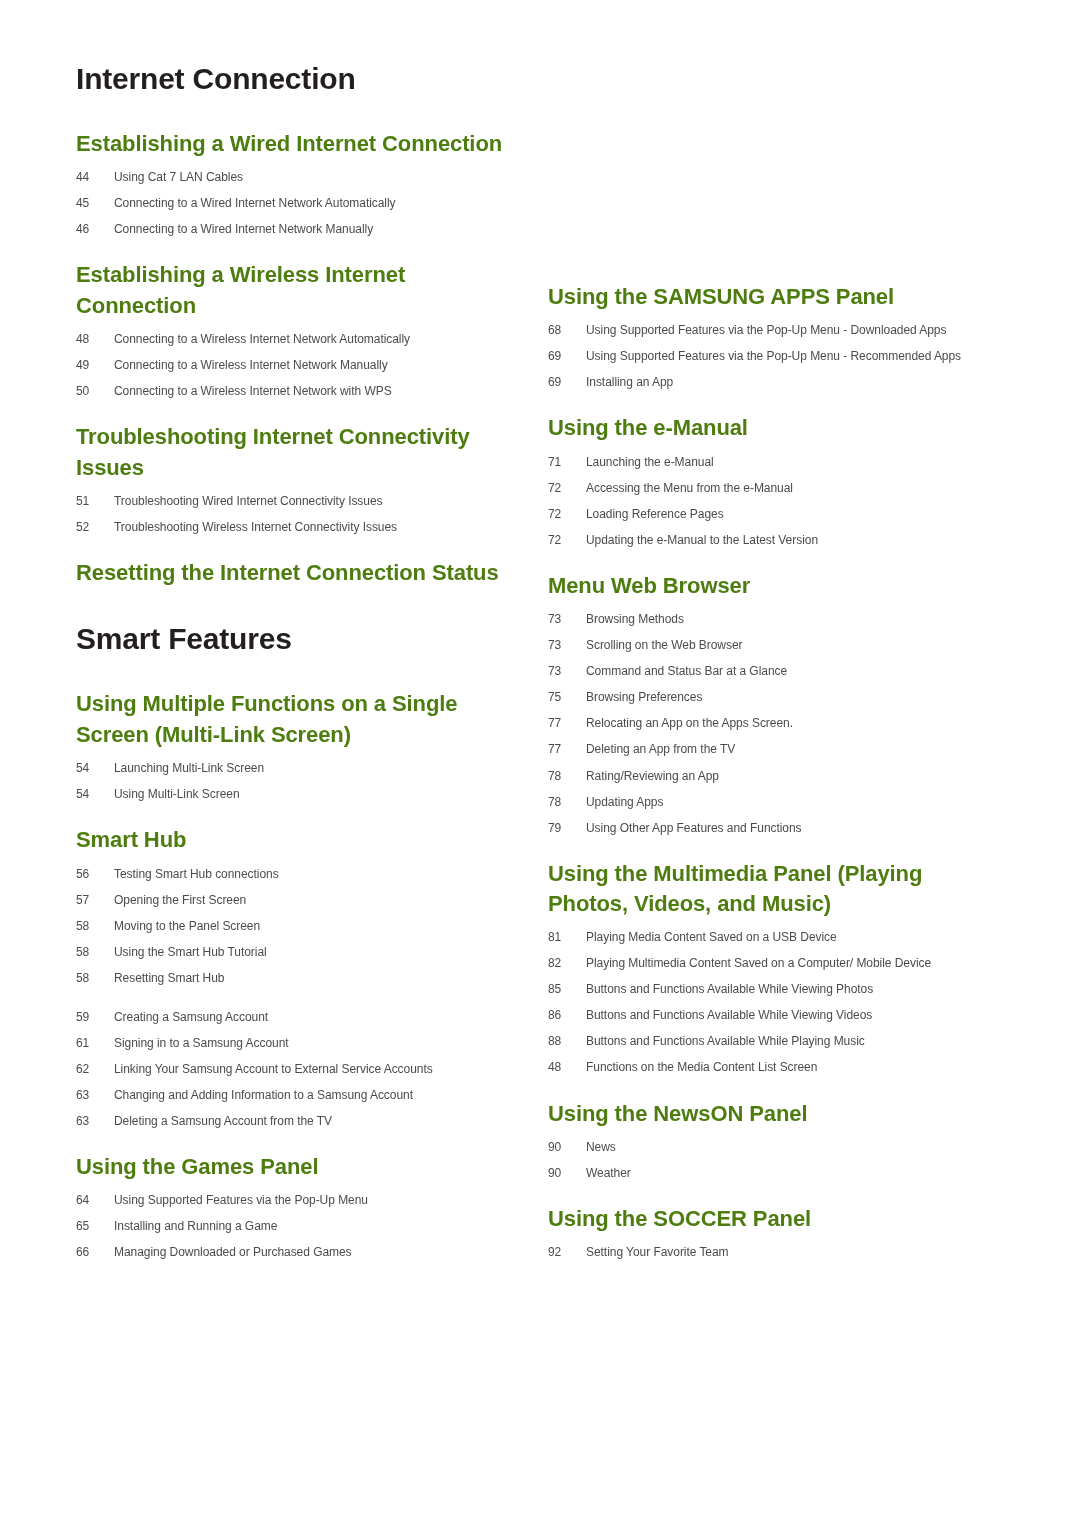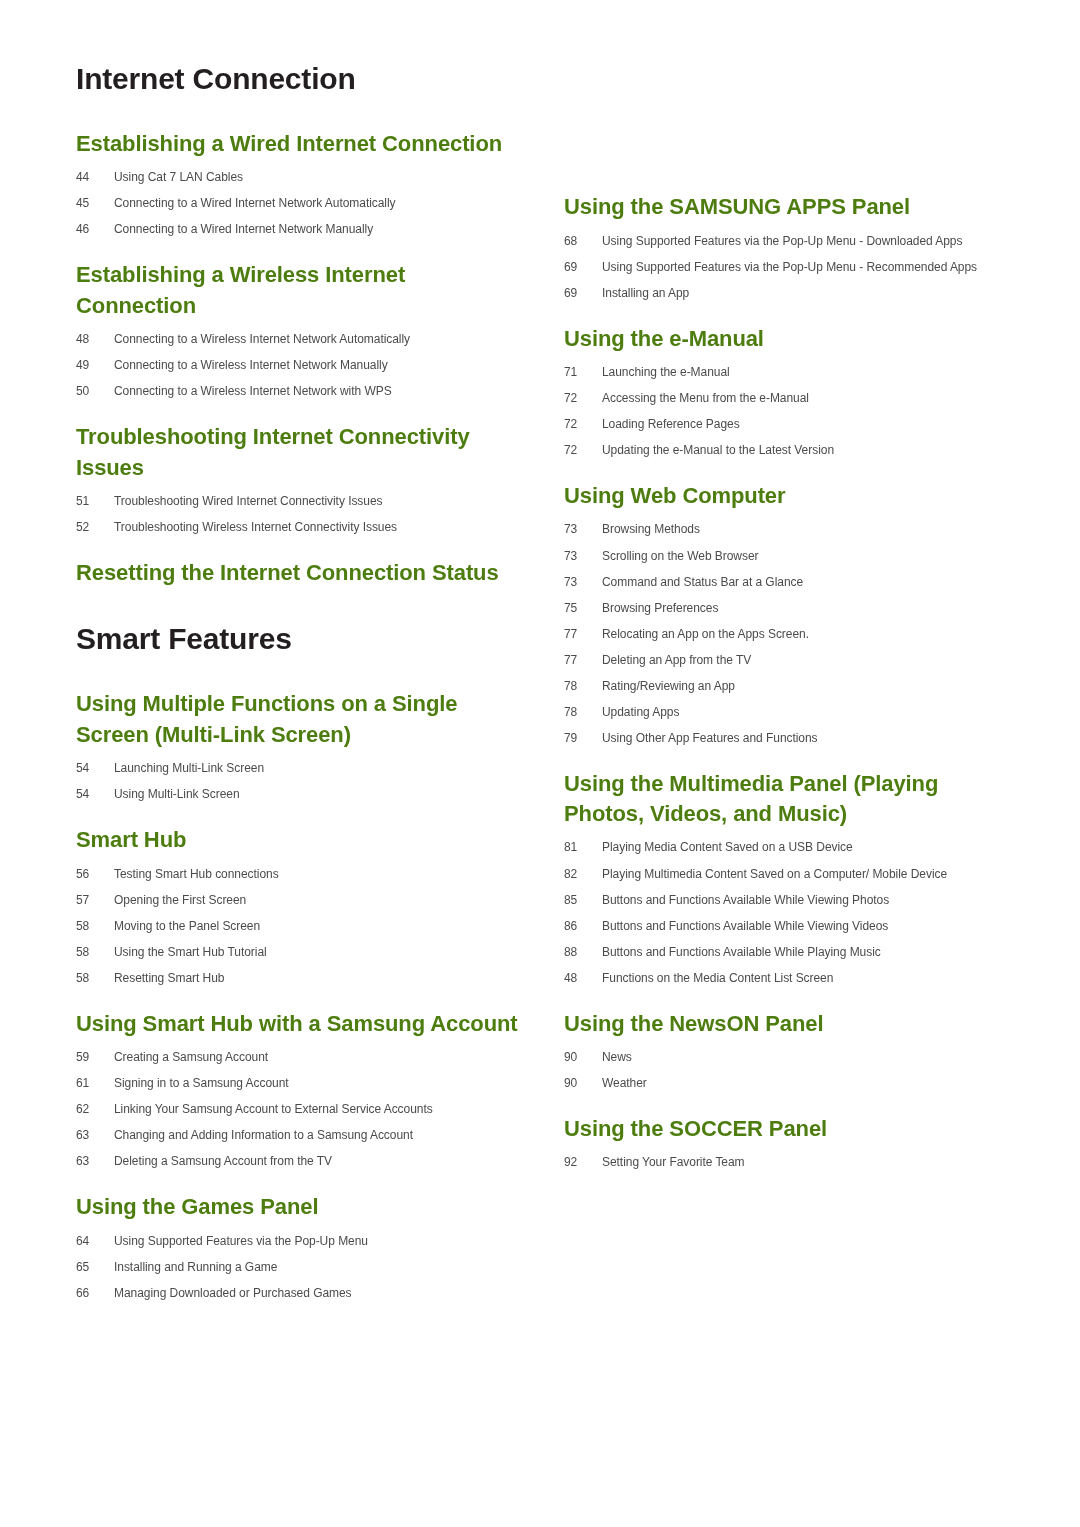--- a/index.html
+++ b/index.html
@@ -22,22 +22,22 @@
     top: 0;
     width: 1080px;
     height: 1527px;
     box-sizing: border-box;
     padding: 62px 76px 0 76px;
   }
 
   .columns {
     display: flex;
     flex-direction: row;
-    align-items: center;
-    gap: 36px;
+    align-items: flex-end;
+    gap: 20px;
   }
 
   .column {
     width: 452px;
     flex: 0 0 452px;
   }
 
   
   .part-title {
     font-size: 30px;
@@ -174,21 +174,20 @@
           <div class="entry">
             <span class="entry-page">58</span>
             <span class="entry-text">Using the Smart Hub Tutorial</span>
           </div>
           <div class="entry">
             <span class="entry-page">58</span>
             <span class="entry-text">Resetting Smart Hub</span>
           </div>
         </div>
         <div class="section">
-          <div class="section-heading">Using Smart Hub with a Samsung Account</div>
           <div class="entry">
             <span class="entry-page">59</span>
             <span class="entry-text">Creating a Samsung Account</span>
           </div>
           <div class="entry">
             <span class="entry-page">61</span>
             <span class="entry-text">Signing in to a Samsung Account</span>
           </div>
           <div class="entry">
             <span class="entry-page">62</span>
@@ -249,21 +248,21 @@
           <div class="entry">
             <span class="entry-page">72</span>
             <span class="entry-text">Loading Reference Pages</span>
           </div>
           <div class="entry">
             <span class="entry-page">72</span>
             <span class="entry-text">Updating the e-Manual to the Latest Version</span>
           </div>
         </div>
         <div class="section">
-          <div class="section-heading">Using Web Computer</div>
+          <div class="section-heading">Menu Web Browser</div>
           <div class="entry">
             <span class="entry-page">73</span>
             <span class="entry-text">Browsing Methods</span>
           </div>
           <div class="entry">
             <span class="entry-page">73</span>
             <span class="entry-text">Scrolling on the Web Browser</span>
           </div>
           <div class="entry">
             <span class="entry-page">73</span>

